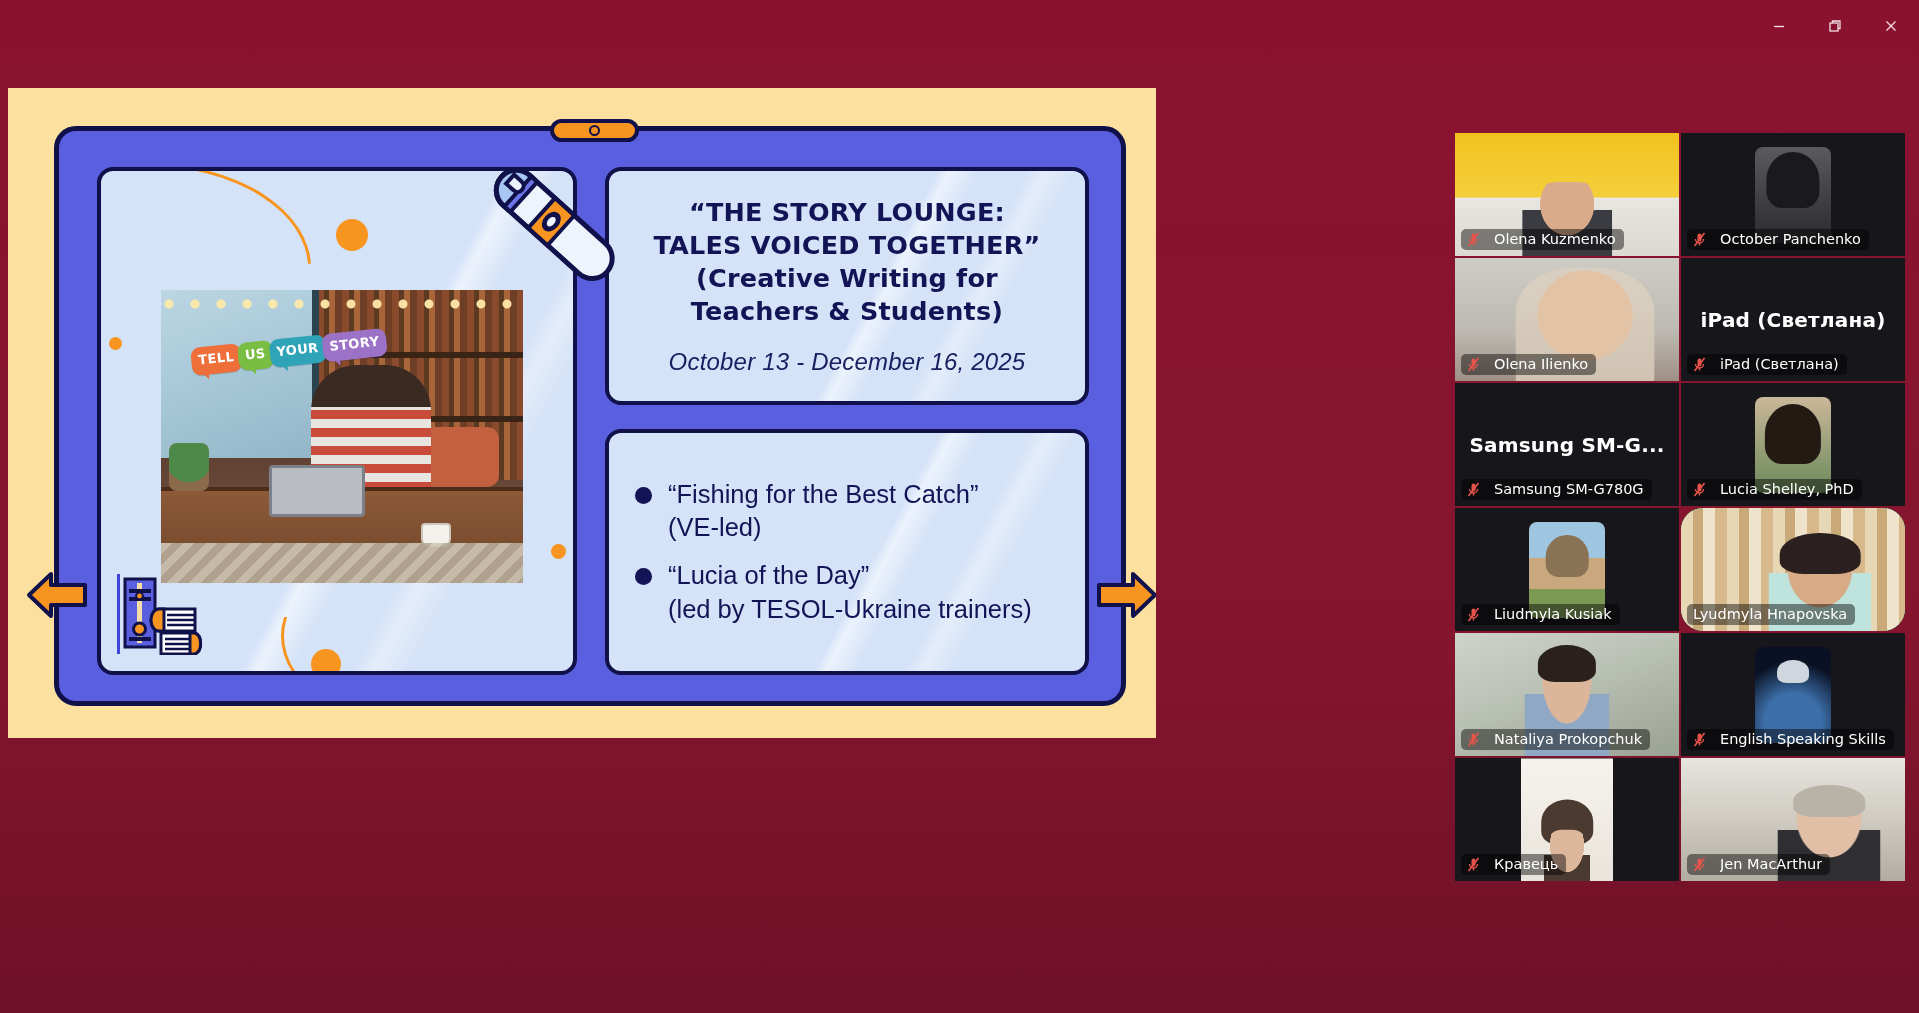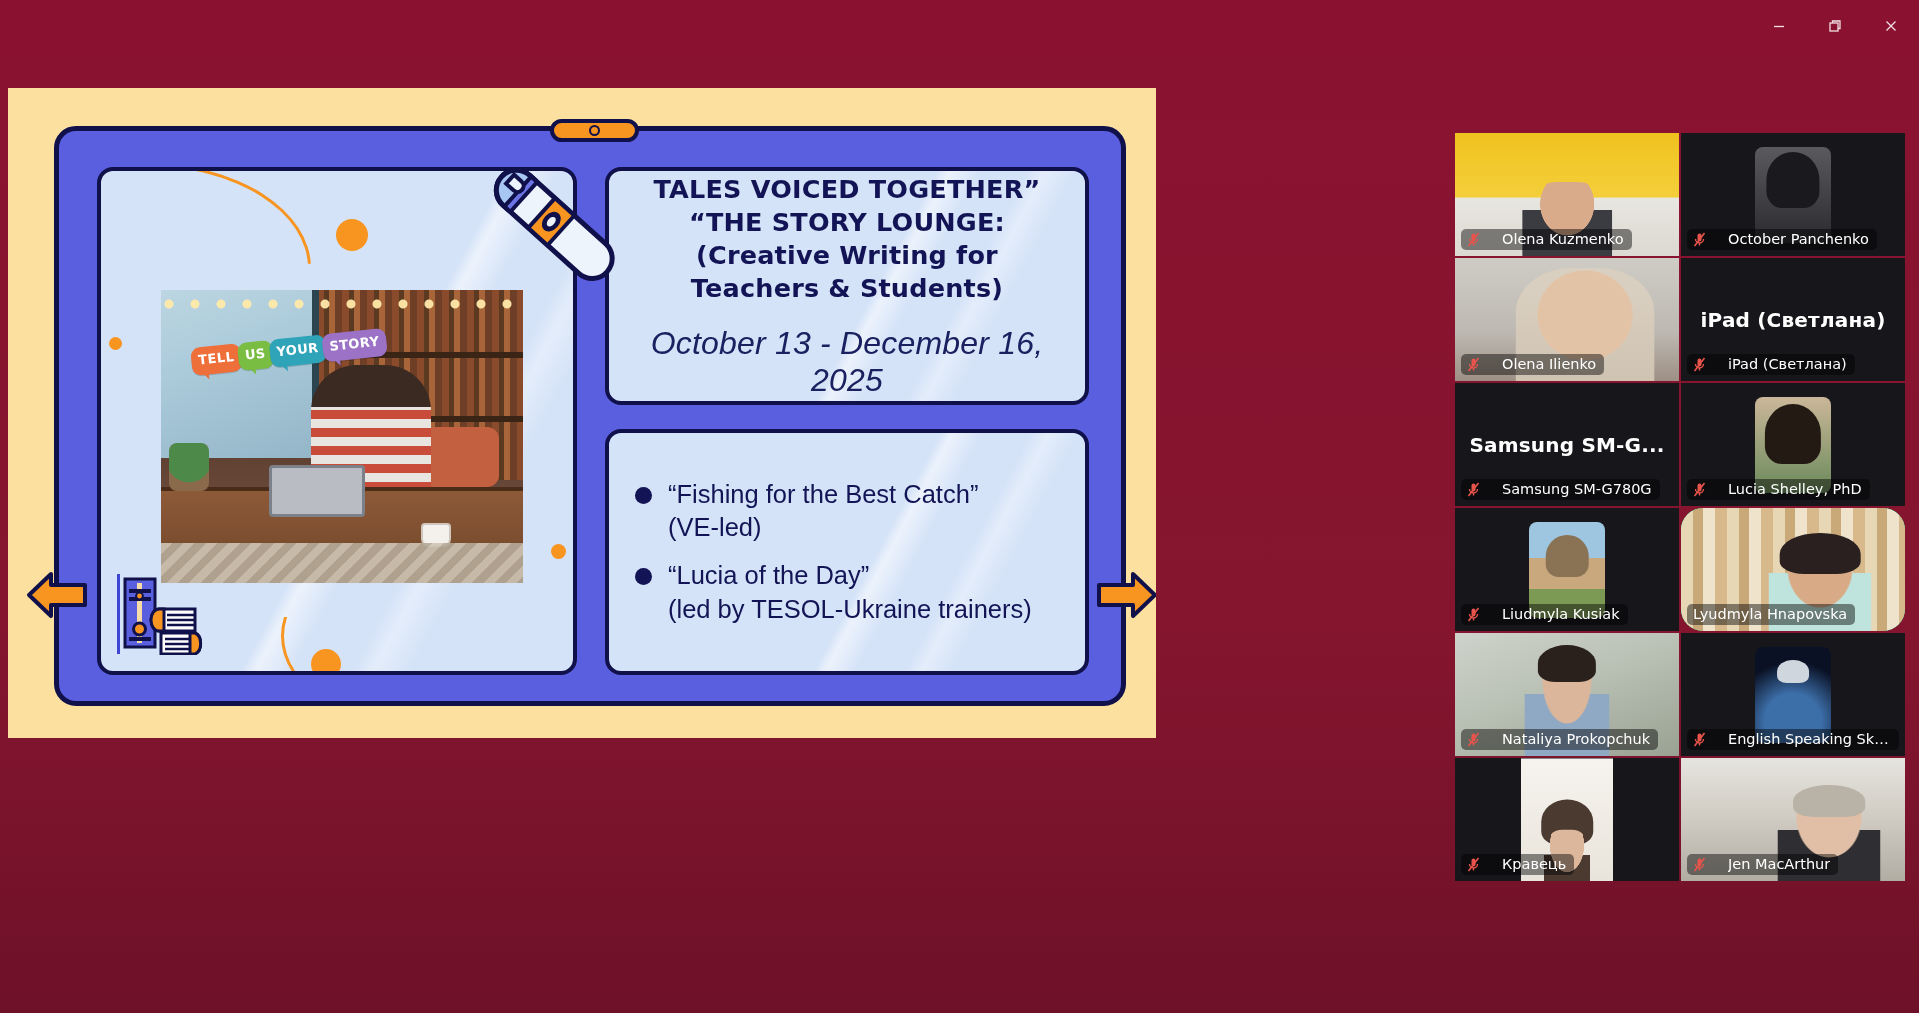--- a/index.html
+++ b/index.html
@@ -196,21 +196,21 @@
     font-size: 25.5px;
     line-height: 1.29;
     letter-spacing: .2px;
     text-align: center;
   }
   .slide-date {
     margin-top: 20px;
     color: #1b2060;
     font-family: "Liberation Sans", sans-serif;
     font-style: italic;
-    font-size: 32px;
+    font-size: 24px;
     letter-spacing: .2px;
     text-align: center;
   }
 
   
   .list-wrap {
     position: absolute; inset: 0;
     display: flex; flex-direction: column; justify-content: center;
     padding: 14px 18px 14px 26px; gap: 14px; z-index: 3;
   }
@@ -267,21 +267,21 @@
     text-align: center;
     color: #fff; font-weight: 700; font-size: 20px;
     font-family: "DejaVu Sans", sans-serif;
     letter-spacing: .2px;
     padding: 0 6px;
     white-space: nowrap; overflow: hidden;
   }
   .namebar {
     position: absolute; left: 6px; bottom: 6px;
     max-width: calc(100% - 12px);
-    display: flex; align-items: center; gap: 22px;
+    display: flex; align-items: center; gap: 14px;
     background: rgba(0,0,0,.45);
     border-radius: 5px;
     padding: 2px 8px 3px 6px;
   }
   .namebar .nm {
     color: #fff; font-size: 14.5px;
     font-family: "DejaVu Sans", sans-serif;
     white-space: nowrap; overflow: hidden; text-overflow: ellipsis;
   }
   .mic-muted { flex: 0 0 auto; width: 13px; height: 15px; }
@@ -405,22 +405,22 @@
         <rect x="62" y="50" width="26" height="40" fill="#f79520" stroke="#10114a" stroke-width="4"></rect>
         <ellipse cx="75" cy="70" rx="8" ry="11" fill="#10114a"></ellipse>
         <ellipse cx="75" cy="70" rx="3.5" ry="5.5" fill="#eef4fc"></ellipse>
         <path d="M16 60 h10 a6 6 0 0 1 0 12 h-10 z" fill="#eef4fc" stroke="#10114a" stroke-width="4"></path>
       </g>
     </svg>
 
     <div class="panel panel-title">
       <div class="title-wrap">
         <div class="slide-title">
+          <div>“THE STORY LOUNGE:</div>
           <div>TALES VOICED TOGETHER”</div>
-          <div>“THE STORY LOUNGE:</div>
           <div>(Creative Writing for</div>
           <div>Teachers &amp; Students)</div>
         </div>
         <div class="slide-date">October 13 - December 16, 2025</div>
       </div>
     </div>
 
     <div class="panel panel-list">
       <div class="list-wrap">
         <div class="li">

